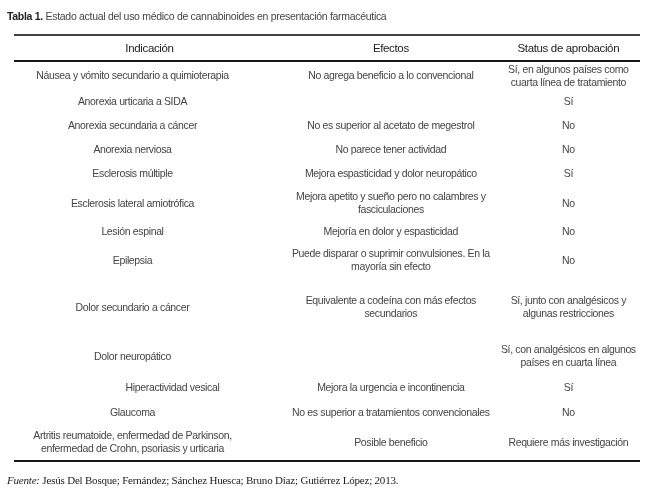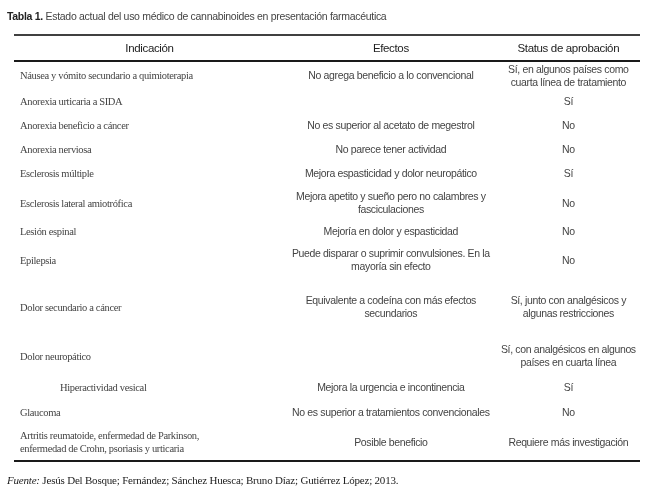--- a/index.html
+++ b/index.html
@@ -18,21 +18,21 @@
     border-top: 2px solid #404040; border-bottom: 2px solid #1a1a1a;
   }
   table.data th {
     font-weight: normal; color: #222; font-size: 11.5px;
     height: 24px; border-bottom: 2px solid #1a1a1a; text-align: center;
     padding: 0;
   }
   table.data td {
     color: #444; padding: 0; vertical-align: middle; line-height: 13px;
   }
-  td.c1 { text-align: left; padding-left: 6px !important; font-family: Liberation Serif, serif; }
+  td.c1 { text-align: center; padding-left: 6px !important; }
   td.c2, td.c3 { text-align: center; }
   col.w1 { width: 235px; } col.w2 { width: 236px; } col.w3 { width: 155px; }
   .source {
     position: absolute; left: 7px; top: 474px;
     font-family: Liberation Serif, serif; font-size: 11px; color: #222;
     letter-spacing: -0.2px;
   }
   .source i { font-style: italic; }
 </style>
 </head>
@@ -71,21 +71,21 @@
         </td>
         <td class="c2">
           <div style="width: 205px; margin: 0px auto;"></div>
         </td>
         <td class="c3">
           <div style="width: 140px; margin: 0px auto;">Sí</div>
         </td>
       </tr>
       <tr style="height: 24px;">
         <td class="c1">
-          <div style="width: 225px;">Anorexia beneficio a cáncer</div>
+          <div style="width: 225px;">Anorexia secundaria a cáncer</div>
         </td>
         <td class="c2">
           <div style="width: 205px; margin: 0px auto;">No es superior al acetato de megestrol</div>
         </td>
         <td class="c3">
           <div style="width: 140px; margin: 0px auto;">No</div>
         </td>
       </tr>
       <tr style="height: 24px;">
         <td class="c1">

